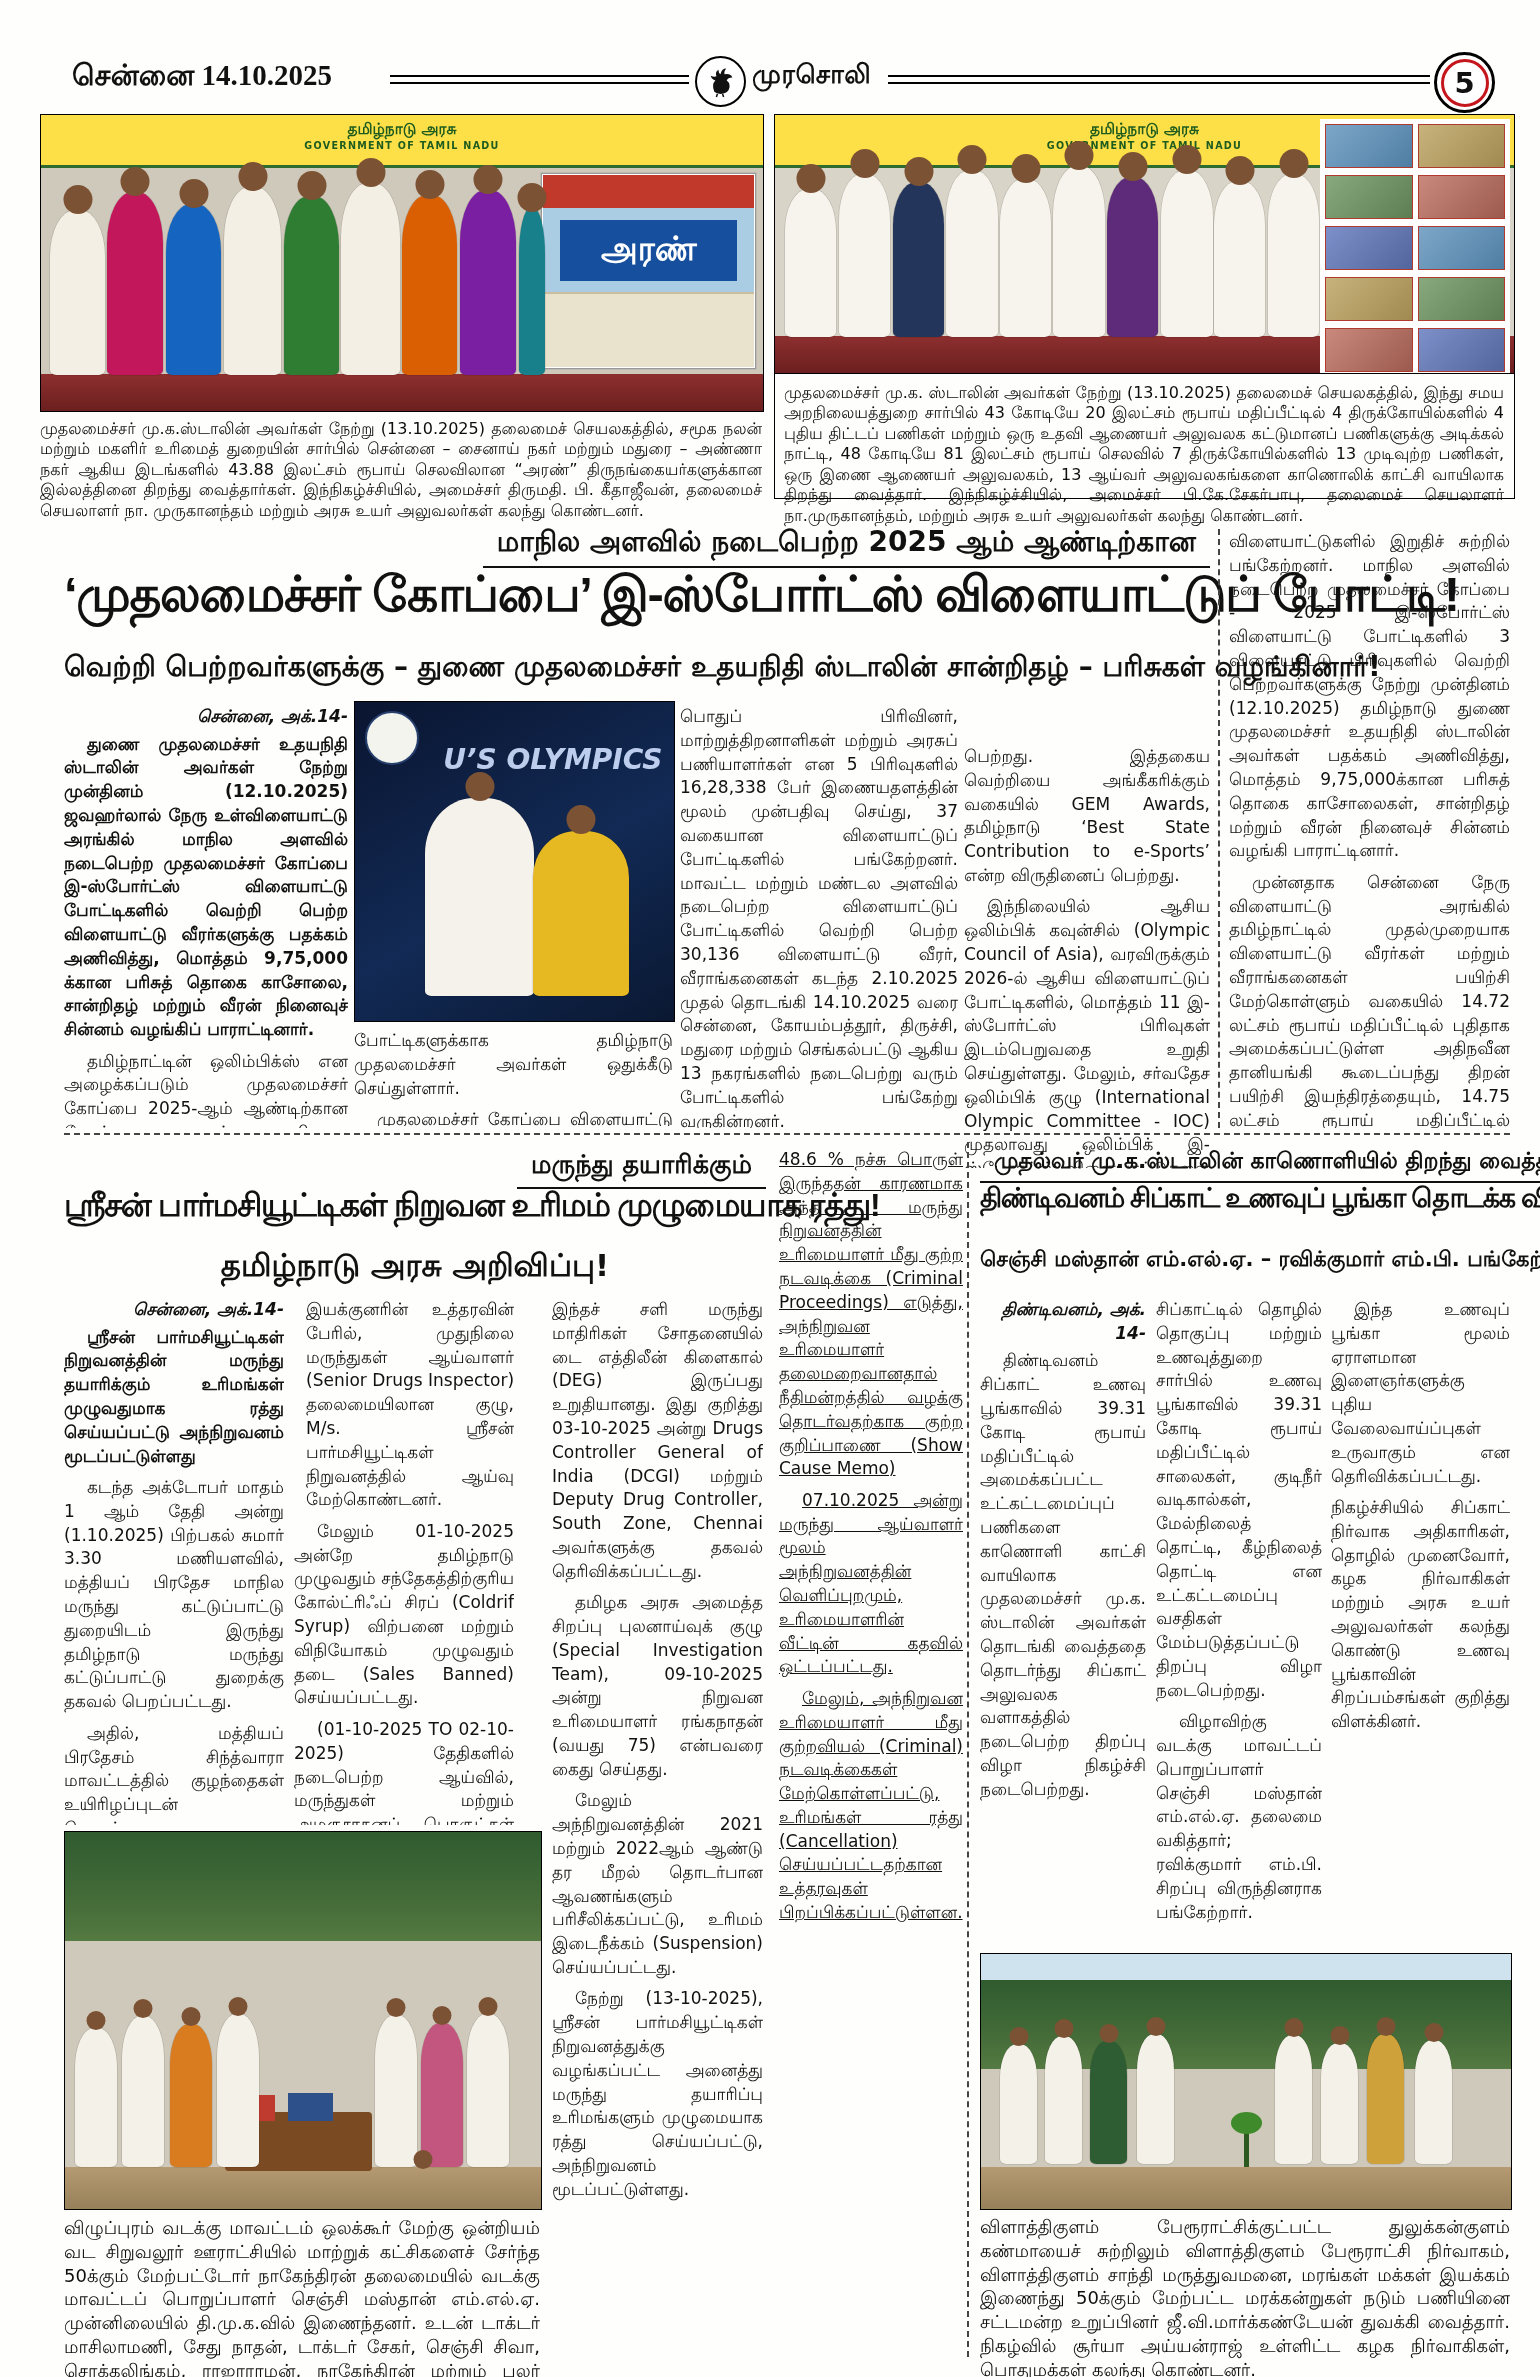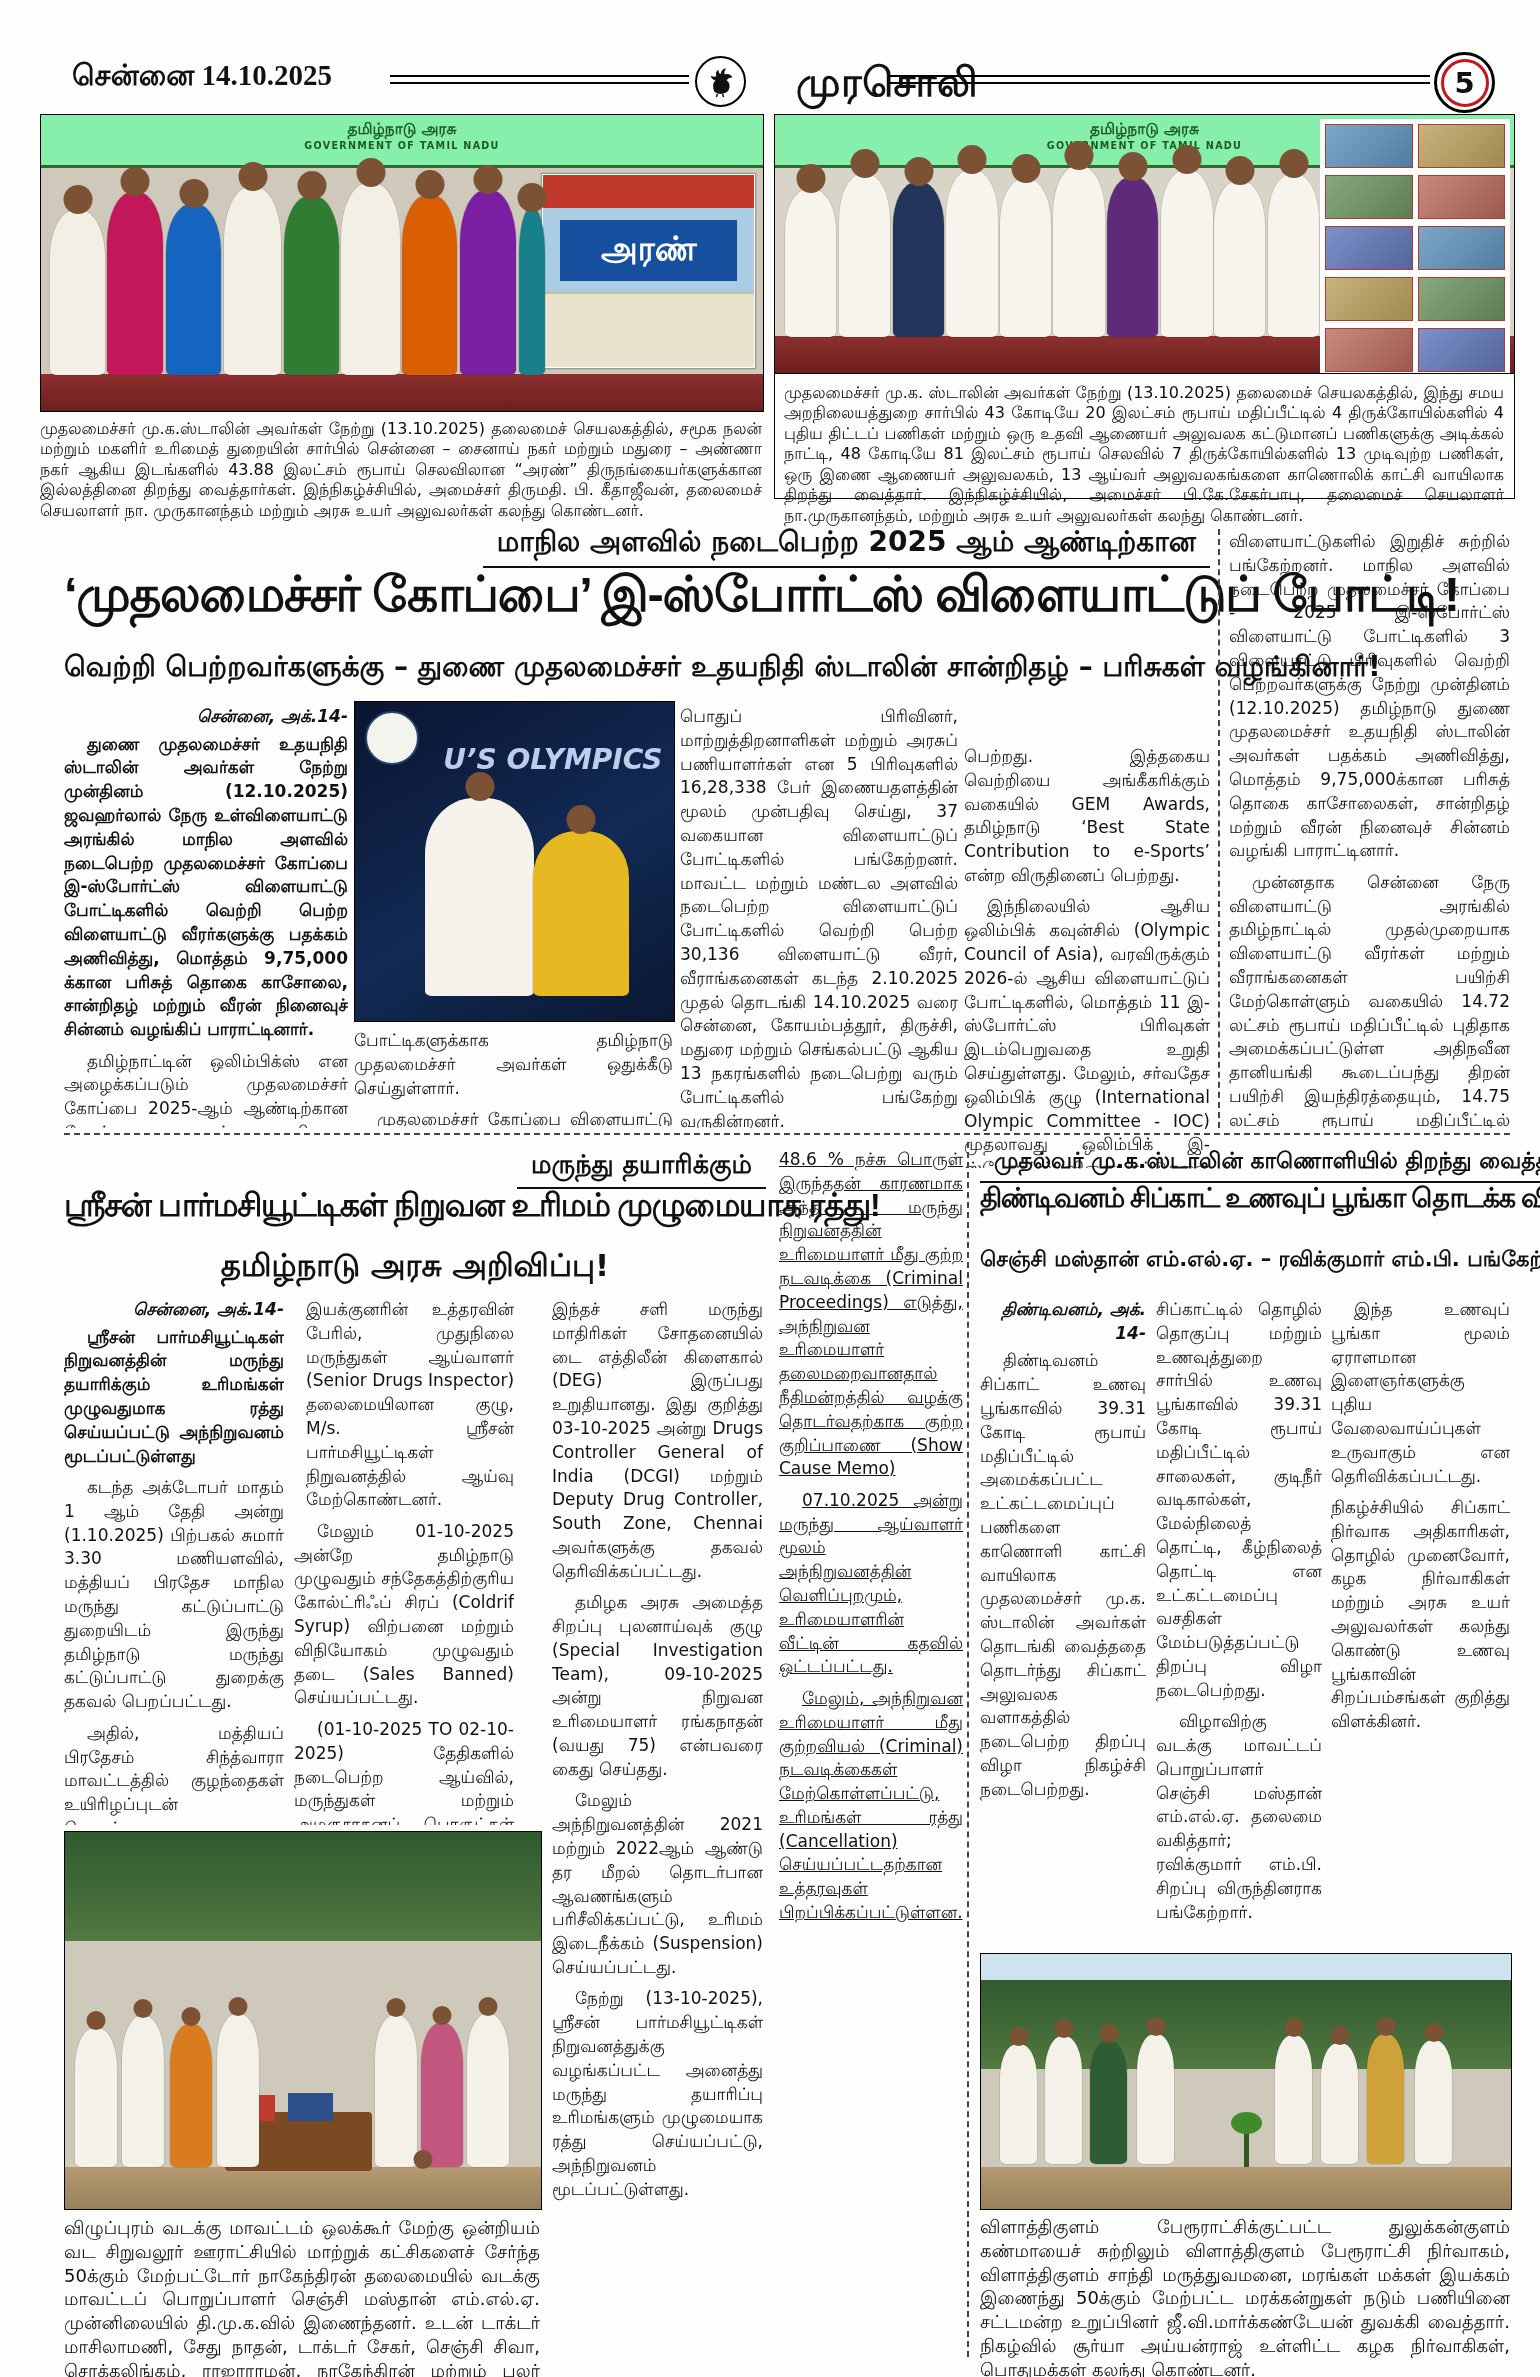--- a/index.html
+++ b/index.html
@@ -5,28 +5,28 @@
   html,body{margin:0;padding:0;background:#9a9a9a;}
   #page{position:relative;width:1541px;height:2377px;background:#fefefc;color:#111;
         font-family:"DejaVu Sans","Liberation Serif",sans-serif;margin:0 auto;overflow:hidden;}
   .abs{position:absolute;}
   
   .hdr-date{position:absolute;left:72px;top:59px;font-size:29px;font-weight:bold;
             font-family:"Liberation Serif","DejaVu Serif",serif;}
   .rule{position:absolute;height:5.1px;border-top:2.6px solid #000;border-bottom:2.6px solid #000;}
   .logo-circle{position:absolute;width:47px;height:47px;border:2.6px solid #000;border-radius:50%;
                background:#fff;display:flex;align-items:center;justify-content:center;}
-  .masthead{position:absolute;font-size:40px;font-weight:bold;letter-spacing:0.6px;margin-left:44px;}
+  .masthead{position:absolute;font-size:26px;font-weight:bold;letter-spacing:0.6px;}
   .page-badge{position:absolute;width:55px;height:55px;border:3.2px solid #000;border-radius:50%;
               display:flex;align-items:center;justify-content:center;background:#fff;}
   .page-badge-inner{width:42px;height:42px;border:3.8px solid #c4161c;border-radius:50%;
               display:flex;align-items:center;justify-content:center;font-size:29px;font-weight:bold;}
   
   .photo{position:absolute;border:1.9px solid #000;overflow:hidden;background:#cfc9bb;}
-  .banner{position:absolute;left:0;top:0;right:0;height:50px;background:#86efac;
+  .banner{position:absolute;left:0;top:0;right:0;height:50px;background:#fde047;
           border-bottom:3.8px solid #2f6b2f;text-align:center;color:#1e5b1e;}
   .banner .ta{font-size:15.3px;font-weight:bold;margin-top:5.1px;}
   .banner .en{font-size:9.6px;font-weight:bold;letter-spacing:1.3px;}
   .floor{position:absolute;left:0;right:0;bottom:0;height:37px;background:linear-gradient(#8d2f2f,#6c1f1f);}
   .ground{position:absolute;left:0;right:0;bottom:0;height:42px;background:linear-gradient(#b59a72,#97805a);}
   .foliage{position:absolute;left:0;right:0;top:0;height:109px;
            background:linear-gradient(#2f5b2f,#476e3a 70%,#557a42);}
   .person{position:absolute;border-radius:45% 45% 6.4px 6.4px / 28% 28% 5.1px 5.1px;box-shadow:0 0 0 0.6px rgba(0,0,0,.15);}
   .person::before{content:"";position:absolute;top:-25.5px;left:50%;transform:translateX(-50%);
                   width:29px;height:29px;border-radius:50%;background:#7c5234;}

